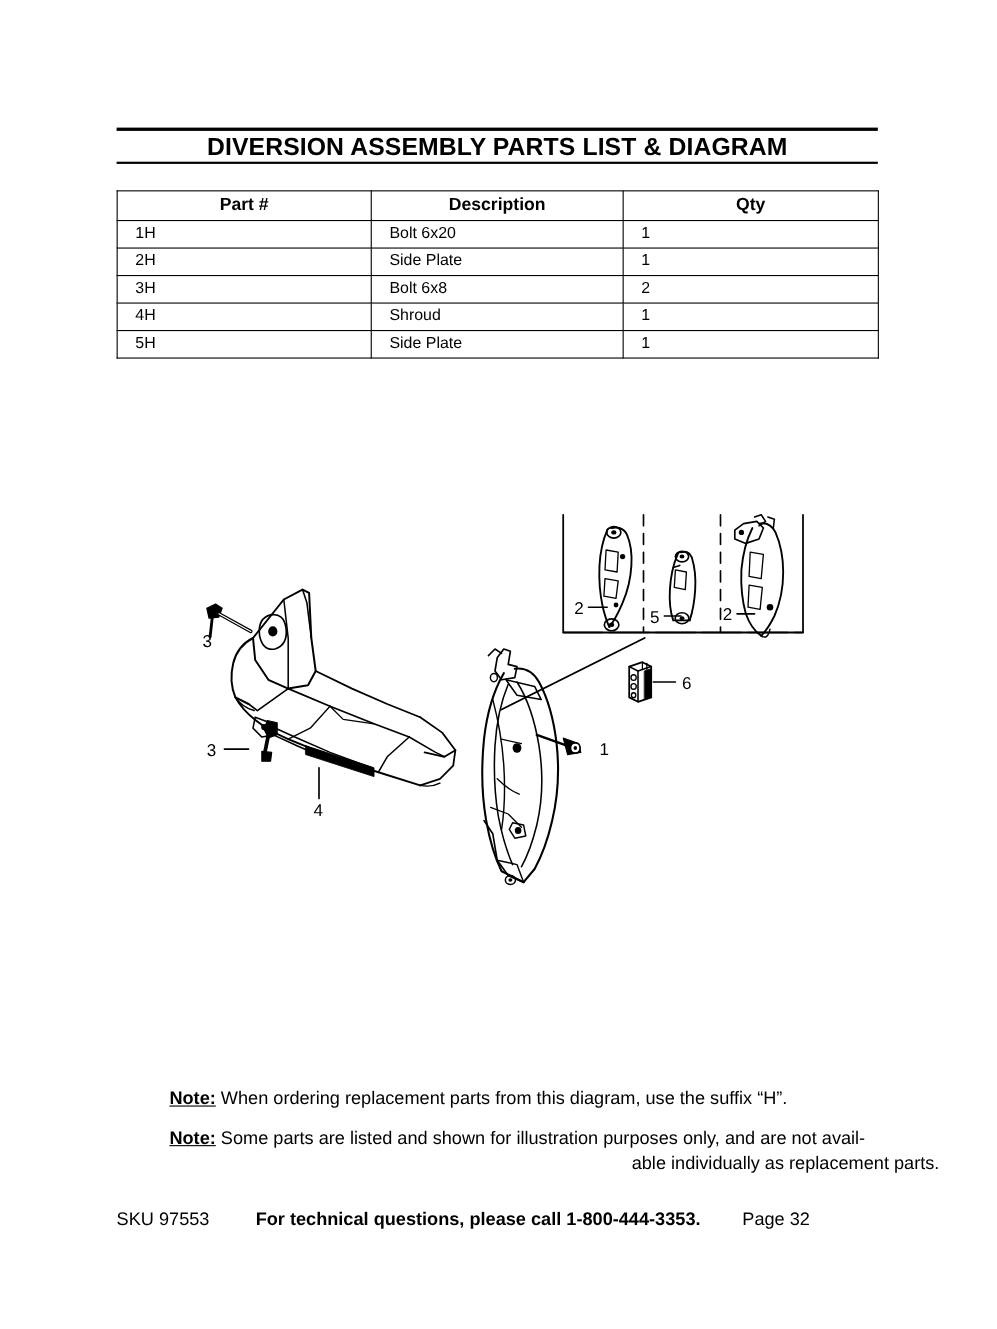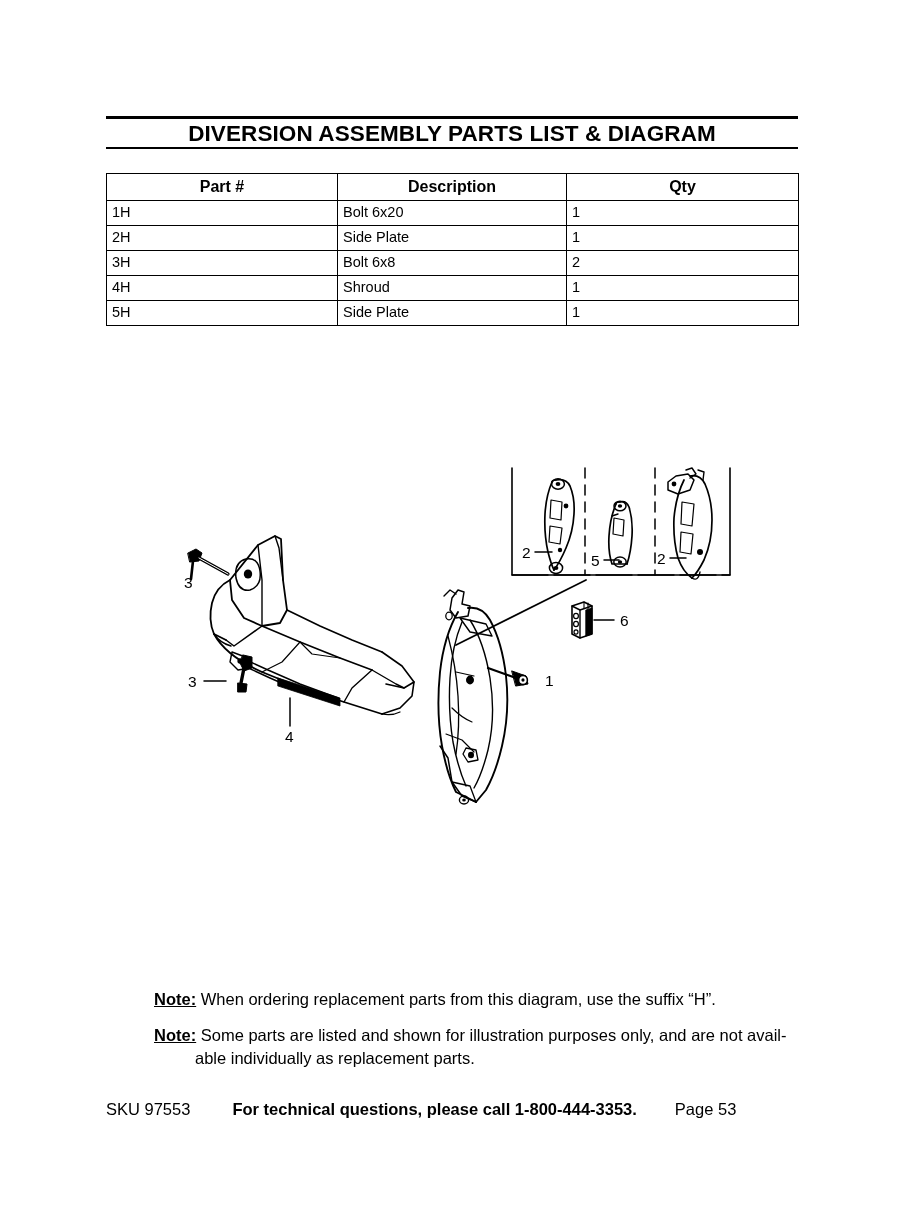--- a/index.html
+++ b/index.html
@@ -55,21 +55,21 @@
     padding: 1px 0 2px 0;
   }
   table.parts th {
     text-align: center;
     font-weight: bold;
     font-size: 16px;
     height: 23px;
   }
   table.parts td {
     text-align: left;
-    padding-left: 5px;
+    padding-left: 16px;
   }
   col.c1 { width: 231px; }
   col.c2 { width: 229px; }
   col.c3 { width: 232px; }
 
   
   .diagram {
     position: absolute;
     left: 0px;
     top: 440px;
@@ -94,20 +94,21 @@
   }
   .note-lbl {
     font-weight: bold;
     text-decoration: underline;
   }
   .note-body { }
   .note-indent {
     display: block;
     padding-left: 41px;
     margin-top: -1px;
+    text-align: right;
   }
 
   
   .footer {
     position: absolute;
     left: 106px;
     top: 1100px;
     width: 700px;
     font-size: 16.5px;
     white-space: nowrap;
@@ -357,14 +358,14 @@
   <div class="note-row">
     <span class="note-lbl">Note:</span><span class="note-body"> When ordering replacement parts from this diagram, use the suffix “H”.</span>
   </div>
   <div class="note-row">
     <span class="note-lbl">Note:</span><span class="note-body">  Some parts are listed and shown for illustration purposes only, and are not avail-</span>
     <span class="note-indent">able individually as replacement parts.</span>
   </div>
 </div>
 
 <div class="footer">
-  <span class="sku">SKU 97553</span><span class="tech">For technical questions, please call 1-800-444-3353.</span><span class="page">Page 53</span>
+  <span class="sku">SKU 97553</span><span class="tech">For technical questions, please call 1-800-444-3353.</span><span class="page">Page 32</span>
 </div>
 
 </body></html>

